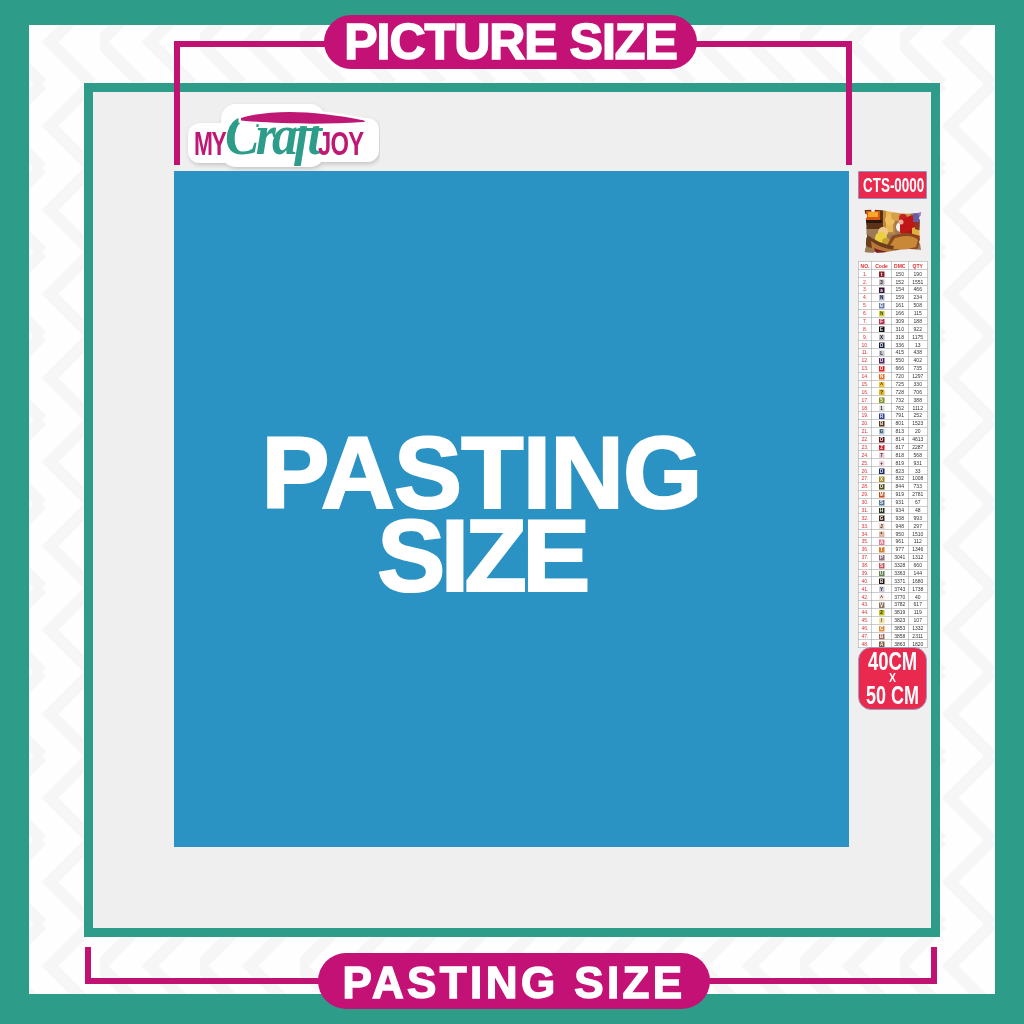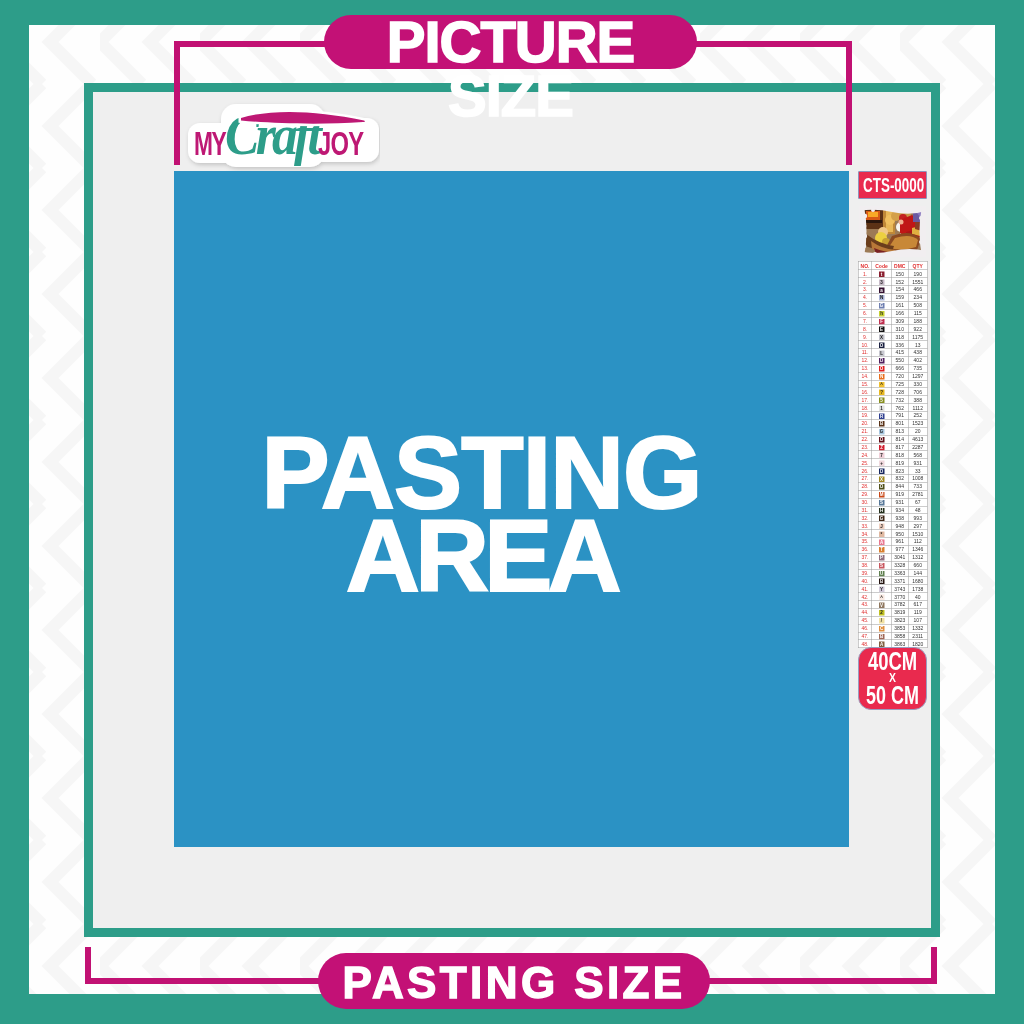--- a/index.html
+++ b/index.html
@@ -54,31 +54,31 @@
 
   <path d="M56 26 C85 17 130 18 179 28.5 C180.5 29 180.5 30 178 30 C135 33 88 31.5 56 28.5 Z" fill="#BE1874" stroke="#ffffff" stroke-width="5" paint-order="stroke"></path>
 
   <g transform="translate(133,62.5) scale(0.7,1)">
       <text x="0" y="0" font-family="Liberation Sans, sans-serif" font-weight="bold" font-size="34" fill="#BE1874" letter-spacing="-1">JOY</text>
     </g>
 </svg>
 
 <div class="abs" style="left:174px;top:171px;width:675px;height:676px;background:#2B92C4;"></div>
 
-<div class="abs" style="left:174px;top:432px;width:615px;text-align:center;color:#fff;font-weight:bold;font-size:102px;line-height:83px;letter-spacing:-0.8px;-webkit-text-stroke:2.2px #fff;">PASTING<br><span style="letter-spacing:-4.5px">AREA</span></div>
+<div class="abs" style="left:174px;top:432px;width:615px;text-align:center;color:#fff;font-weight:bold;font-size:102px;line-height:83px;letter-spacing:-0.8px;-webkit-text-stroke:2.2px #fff;">PASTING<br><span style="letter-spacing:-4.5px">SIZE</span></div>
 
 <div class="abs" style="left:174px;top:41px;width:6px;height:124px;background:#C11173;"></div>
 
 <div class="abs" style="left:846px;top:41px;width:6px;height:124px;background:#C11173;"></div>
 
 <div class="abs" style="left:174px;top:41px;width:160px;height:6px;background:#C11173;"></div>
 
 <div class="abs" style="left:690px;top:41px;width:162px;height:6px;background:#C11173;"></div>
 
-<div class="abs" style="left:324px;top:15px;width:373px;height:54px;border-radius:27px;background:#C31176;color:#fff;font-weight:bold;font-size:58px;text-align:center;line-height:54px;letter-spacing:-1px;-webkit-text-stroke:1.6px #fff;">PICTURE SIZE</div>
+<div class="abs" style="left:324px;top:15px;width:373px;height:54px;border-radius:27px;background:#C31176;color:#fff;font-weight:bold;font-size:50px;text-align:center;line-height:54px;letter-spacing:-1px;-webkit-text-stroke:1.6px #fff;">PICTURE SIZE</div>
 
 <div class="abs" style="left:85px;top:947px;width:6px;height:37px;background:#C11173;"></div>
 
 <div class="abs" style="left:931px;top:947px;width:6px;height:37px;background:#C11173;"></div>
 
 <div class="abs" style="left:85px;top:978px;width:240px;height:6px;background:#C11173;"></div>
 
 <div class="abs" style="left:703px;top:978px;width:234px;height:6px;background:#C11173;"></div>
 
 <div class="abs" style="left:318px;top:953px;width:392px;height:56px;border-radius:28px;background:#C31176;color:#fff;font-weight:bold;font-size:44px;text-align:center;line-height:59px;letter-spacing:3.4px;-webkit-text-stroke:1.4px #fff;">PASTING SIZE</div>

